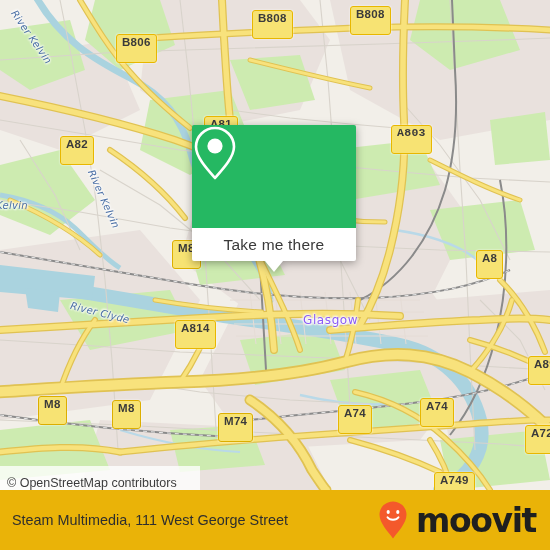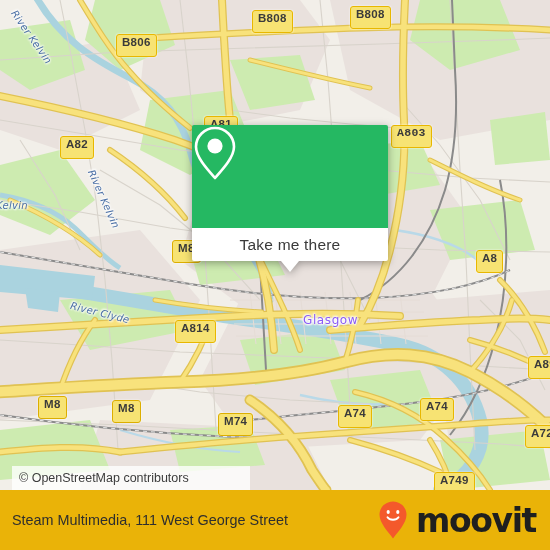--- a/index.html
+++ b/index.html
@@ -28,39 +28,39 @@
     color:#4a6fa5;font-size:10px;font-style:italic;letter-spacing:.3px;
     text-shadow:0 0 3px #fff,0 0 2px #fff,1px 1px 2px #fff,-1px -1px 2px #fff;
   }
 
   
   .shield{
     position:absolute;
     background:#f7e373;border:1.6px solid #e8b700;border-radius:3px;
     color:#3b3b3b;font-size:11.5px;font-weight:bold;
     font-family:"Liberation Sans","DejaVu Sans",sans-serif;
-    padding:1px 5px 8px 5px;line-height:12px;letter-spacing:.3px;
+    padding:1px 5px 14px 5px;line-height:12px;letter-spacing:.3px;
     box-shadow:0 0 2px rgba(255,255,255,.9);
   }
   .shield.mw{background:#f7e373;border-color:#dcae00;}
 
   
   #attrib{
-    position:absolute;left:12px;top:466px;width:238px;height:24px;
+    position:absolute;left:0;top:466px;width:200px;height:24px;
     background:rgba(255,255,255,.78);
-    display:flex;align-items:center;
+    display:flex;align-items:flex-end;
   }
   #attrib span{
     font-size:12.5px;color:#3c3c3c;padding-left:7px;
     font-family:"Liberation Sans","DejaVu Sans",sans-serif;
   }
 
   
   #card{
-    position:absolute;left:192px;top:125px;width:196px;
+    position:absolute;left:192px;top:125px;width:164px;
     filter:drop-shadow(0 2px 4px rgba(0,0,0,.35));
   }
   #card-green{
     height:103px;background:#25b862;border-radius:2px 2px 0 0;
     display:flex;align-items:center;justify-content:center;
   }
   #card-foot{
     height:33px;background:#ffffff;border-radius:0 0 2px 2px;
     display:flex;align-items:center;justify-content:center;
     position:relative;

